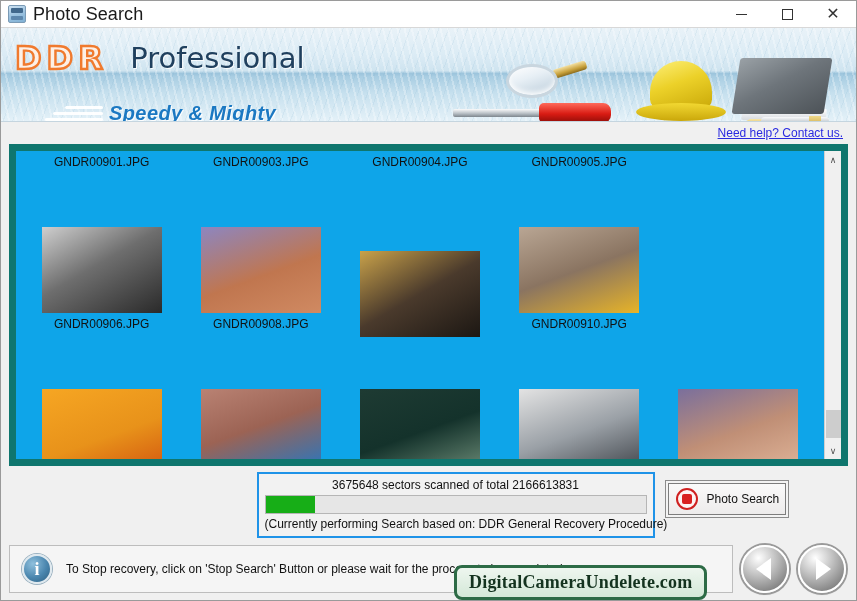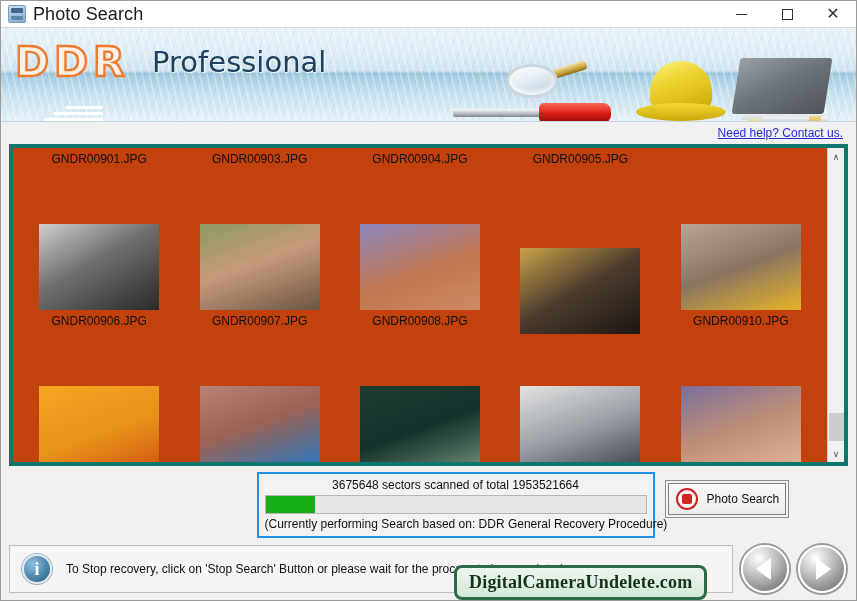--- a/index.html
+++ b/index.html
@@ -63,21 +63,21 @@
   }
   .banner-streaks {
     position: absolute; inset: 0;
     background:
       repeating-linear-gradient(77deg, rgba(255,255,255,.33) 0 2px, rgba(255,255,255,0) 2px 7px),
       repeating-linear-gradient(-70deg, rgba(120,170,200,.14) 0 1px, rgba(255,255,255,0) 1px 9px);
     opacity: .85;
   }
   .logo-block { position: absolute; left: 14px; top: 14px; }
   .logo-ddr {
-    font-size: 41px; font-weight: bold; letter-spacing: 5px;
+    font-size: 32px; font-weight: bold; letter-spacing: 5px;
     color: #fdf0e6;
     -webkit-text-stroke: 2.4px #f07a2e;
     font-family: "DejaVu Sans", sans-serif;
     line-height: 1;
     display: inline-block; vertical-align: middle;
   }
   .logo-pro {
     font-size: 29px; color: #20405e; line-height: 1;
     font-family: "DejaVu Sans", sans-serif;
     display: inline-block; vertical-align: middle;
@@ -173,22 +173,22 @@
     padding-right: 5px;
   }
   .help-link {
     font-size: 12px; color: #2a2ae0; text-decoration: underline; cursor: pointer; text-align: right;
   }
 
   
   .grid-panel {
     position: relative;
     height: 322px; min-height: 322px;
-    background: #c2410c;
-    border: 4px solid #0f766e;
+    background: #0ea5e9;
+    border: 7px solid #0f766e;
     display: flex; overflow: hidden;
   }
   .grid-scroll {
     flex: 1; position: relative; overflow: hidden;
   }
   .grid-inner {
     display: grid;
     grid-template-columns: repeat(5, 1fr);
     padding: 0 6px;
   }
@@ -342,20 +342,21 @@
     <div class="logo-block">
       <span class="logo-ddr">DDR</span>
       <span class="logo-pro">Professional</span>
     </div>
 
     <div class="tagline-bars">
       <i></i>
         <i></i>
         <i></i>
     </div>
+    <div class="tagline">Speedy &amp; Mighty</div>
 
     <div class="art magnifier">
       <div class="mag-handle"></div>
       <div class="mag-glass"></div>
     </div>
     <div class="art screwdriver">
       <div class="sd-blade"></div>
       <div class="sd-grip"></div>
     </div>
     <div class="art hardhat">
@@ -394,24 +395,20 @@
           </div>
           <div class="cell">
             <div class="cell-label">GNDR00905.JPG</div>
           </div>
 
           <div class="row-spacer"></div>
 
           <div class="cell">
             <div class="thumb tall" style="background: linear-gradient(150deg, rgb(207, 207, 207), rgb(110, 110, 110) 45%, rgb(42, 42, 42));"></div>
             <div class="cell-label">GNDR00906.JPG</div>
-          </div>
-          <div class="cell">
-            <div class="thumb tall" style="background: linear-gradient(160deg, rgb(141, 155, 96), rgb(199, 154, 124) 45%, rgb(108, 85, 66));"></div>
-            <div class="cell-label">GNDR00907.JPG</div>
           </div>
           <div class="cell">
             <div class="thumb tall" style="background: linear-gradient(160deg, rgb(141, 134, 192), rgb(192, 118, 79) 55%, rgb(208, 138, 98));"></div>
             <div class="cell-label">GNDR00908.JPG</div>
           </div>
           <div class="cell">
             <div class="thumb tall" style="background: linear-gradient(150deg, rgb(201, 162, 74), rgb(74, 58, 44) 50%, rgb(28, 23, 19));"></div>
           </div>
           <div class="cell">
             <div class="thumb tall" style="background: linear-gradient(160deg, rgb(185, 166, 148), rgb(138, 116, 97) 50%, rgb(231, 180, 40));"></div>
@@ -448,21 +445,21 @@
         <div class="sb-arrow">∧</div>
         <div class="sb-track">
           <div class="sb-thumb"></div>
         </div>
         <div class="sb-arrow">∨</div>
       </div>
     </div>
 
     <div class="progress-row">
       <div class="progress-box">
-        <div class="progress-top-text">3675648 sectors scanned of total 1953521664</div>
+        <div class="progress-top-text">3675648 sectors scanned of total 2166613831</div>
         <div class="pbar">
           <div class="pbar-fill" id="pfill" style="width: 13%; background: rgb(23, 174, 23);"></div>
         </div>
         <div class="progress-bottom-text">(Currently performing Search based on:  DDR General Recovery Procedure)</div>
       </div>
       <div class="stop-btn">
         <span class="stop-icon">
             <i></i>
           </span>
         <span class="stop-label">Photo Search</span>

